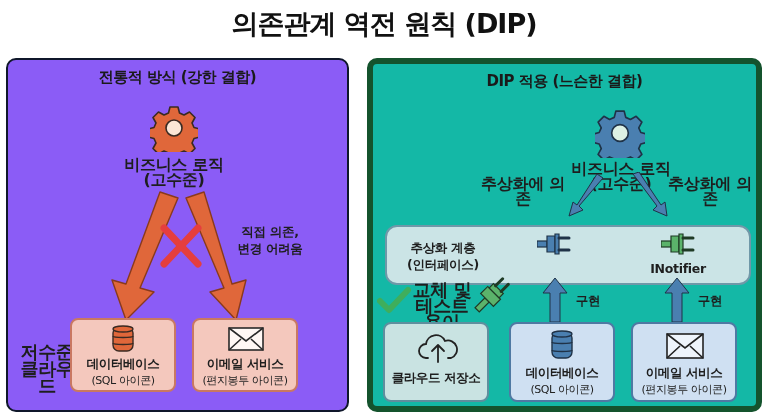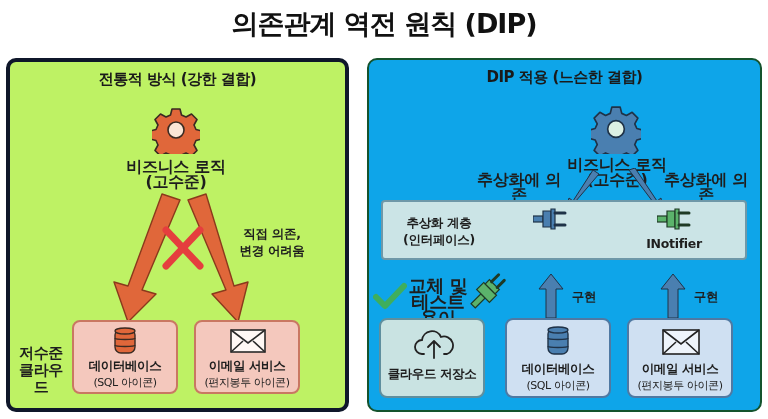--- a/index.html
+++ b/index.html
@@ -3,38 +3,38 @@
 <meta charset="utf-8">
 <style>
   * { box-sizing: border-box; margin: 0; padding: 0; }
   html, body { width: 768px; height: 419px; background: #ffffff; overflow: hidden; }
   body { font-family: "DejaVu Sans", "Liberation Sans", sans-serif; color: #1e1e1e; position: relative; }
 
   .title { position: absolute; left: 0; top: 6px; width: 768px; text-align: center;
            font-size: 27px; font-weight: bold; letter-spacing: -1px; color: #111; }
 
   .panel { position: absolute; top: 58px; height: 354px; border-radius: 10px; }
-  .panel.left { left: 6px; width: 343px; background: #bef264; border: 4px solid #0f172a; }
-  .panel.right { left: 367px; width: 395px; background: #0ea5e9; border: 2px solid #14532d; }
+  .panel.left { left: 6px; width: 343px; background: #8b5cf6; border: 2px solid #0f172a; }
+  .panel.right { left: 367px; width: 395px; background: #14b8a6; border: 6px solid #14532d; }
 
   .panel-title { position: absolute; top: 8px; left: 0; width: 100%; text-align: center;
                  font-size: 15px; font-weight: bold; color: #1a1a1a; letter-spacing: -0.5px; }
 
   .abs { position: absolute; }
   .label { position: absolute; text-align: center; font-weight: bold; font-size: 16px; line-height: 15px; color: #1e1e1e; letter-spacing: -0.3px; }
 
   .box { position: absolute; border-radius: 8px; }
   .box.red { background: #f4c8bd; border: 2px solid #c97862; }
   .box.blue { background: #cfe0f2; border: 2px solid #4f79a3; }
   .box.teal { background: #c9e3e2; border: 2px solid #5f8f9e; }
   .box-name { position: absolute; left: 0; width: 100%; text-align: center; font-size: 12.5px; font-weight: bold; letter-spacing: -0.4px; }
   .box-sub { position: absolute; left: 0; width: 100%; text-align: center; font-size: 11px; color: #222; letter-spacing: -0.4px; }
 
-  .abstraction { position: absolute; left: 12px; top: 140px; width: 366px; height: 60px;
-                 background: #cbe4e6; border: 2px solid #6f98a8; border-radius: 4px; }
+  .abstraction { position: absolute; left: 12px; top: 161px; width: 366px; height: 60px;
+                 background: #cbe4e6; border: 2px solid #6f98a8; border-radius: 12px; }
   .iface-label { position: absolute; font-size: 12.5px; font-weight: bold; letter-spacing: -0.3px; text-align: center; }
 </style>
 </head>
 <body>
 
 <div class="title">의존관계 역전 원칙 (DIP)</div>
 
 <div class="panel left">
   <div class="panel-title">전통적 방식 (강한 결합)</div>
 
@@ -55,21 +55,21 @@
       <line x1="66" y1="40" x2="100" y2="76" stroke="#e53e3e" stroke-width="7" stroke-linecap="round"></line>
       <line x1="100" y1="40" x2="66" y2="76" stroke="#e53e3e" stroke-width="7" stroke-linecap="round"></line>
     </g>
   </svg>
 
   <div class="label" style="left:222px;top:163px;width:80px;font-size:12.5px;line-height:17px">
     <div>직접 의존,</div>
     <div>변경 어려움</div>
   </div>
 
-  <div class="label" style="left:2px;top:283px;width:58px;font-size:15px;line-height:17px">
+  <div class="label" style="left:10px;top:283px;width:58px;font-size:18px;line-height:17px">
     <div>저수준</div>
     <div>클라우드</div>
   </div>
 
   <div class="box red" style="left:62px;top:258px;width:106px;height:74px">
     <svg class="abs" style="left:39px;top:4px" width="24" height="30" viewBox="0 0 24 30">
       <rect x="2" y="3" width="20" height="24" rx="6" fill="#e0673a" stroke="#3a2a22" stroke-width="1.4"></rect>
       <ellipse cx="12" cy="5" rx="10" ry="3" fill="#e0673a" stroke="#3a2a22" stroke-width="1.4"></ellipse>
       <path d="M2 12c0 2 20 2 20 0M2 19c0 2 20 2 20 0" fill="none" stroke="#3a2a22" stroke-width="1.4"></path>
     </svg>

